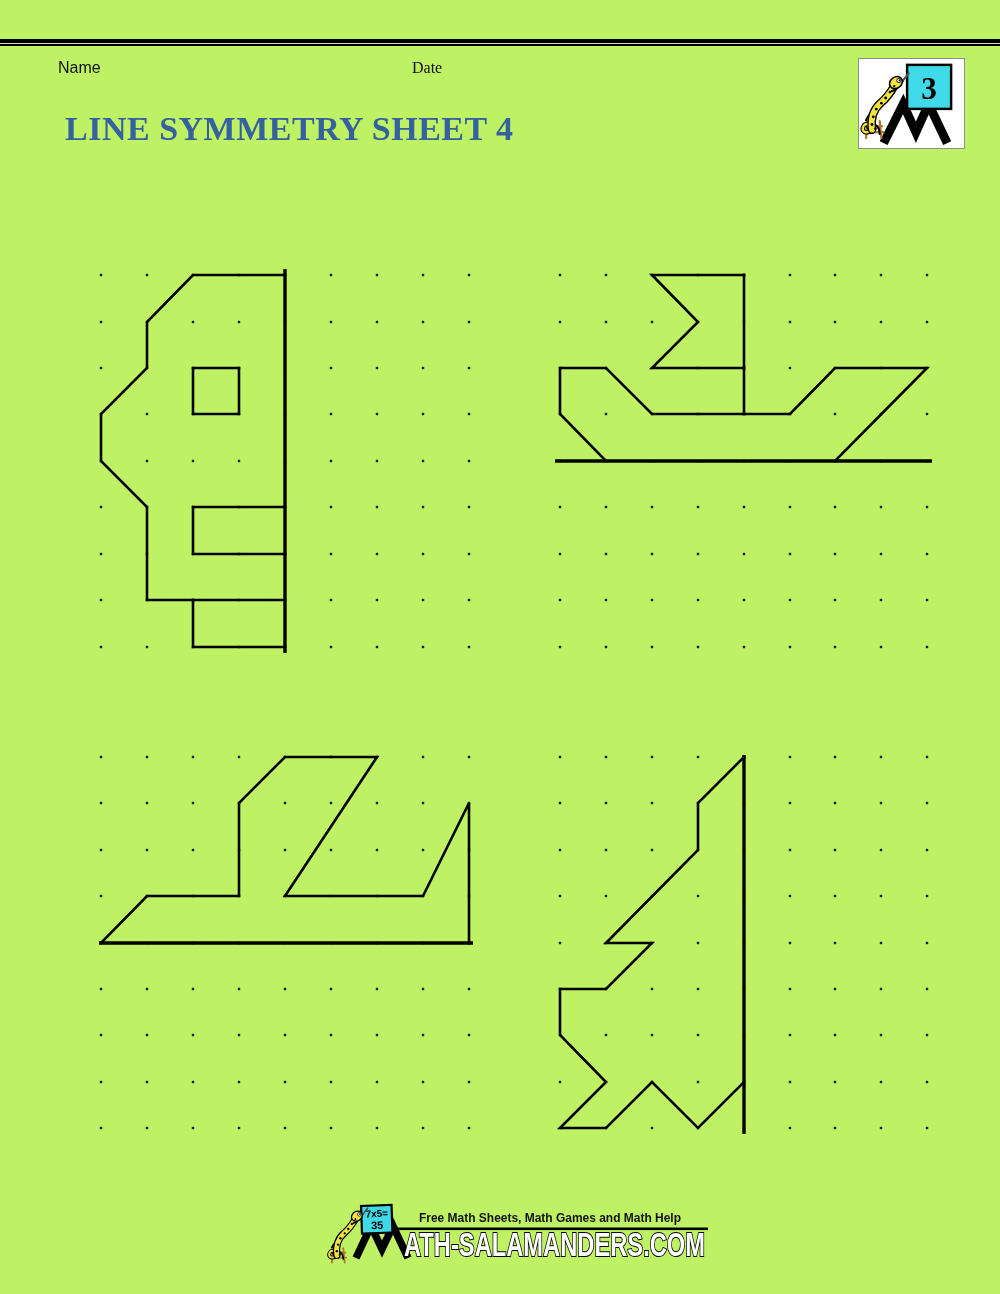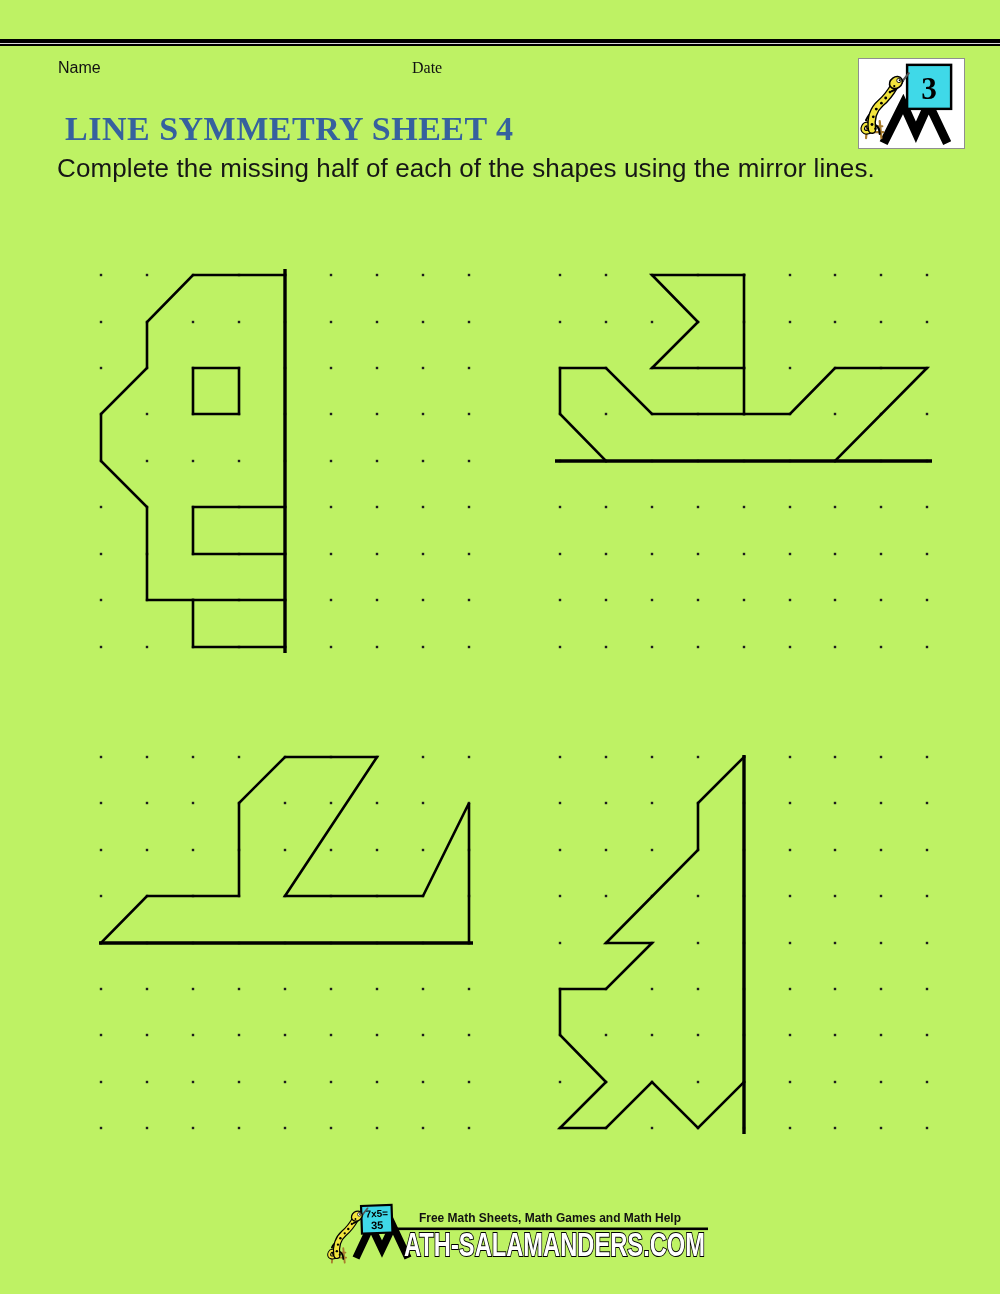--- a/index.html
+++ b/index.html
@@ -85,21 +85,20 @@
   <div class="logo-box">
     <svg viewBox="0 0 107 91">
       <path d="M25,86 L45,46 L58,75 L71,46 L90,86" fill="none" stroke="#000" stroke-width="9" stroke-linejoin="miter"></path>
       <rect x="49" y="6" width="45" height="45" fill="#3FD9E8" stroke="#000" stroke-width="2.5"></rect>
       <text x="71.5" y="41" text-anchor="middle" font-family="Liberation Serif, DejaVu Serif, serif" font-size="32" font-weight="bold" fill="#000">3</text>
       <use href="#salamander" x="0" y="8" width="56" height="76"></use>
     </svg>
   </div>
 
   <h1 class="title" style="color: rgb(54, 97, 158);">LINE SYMMETRY SHEET 4</h1>
-  <p class="instruction">Complete the missing half of each of the shapes using the mirror lines.</p>
 
   <svg id="worksheet-svg" width="1000" height="1294" viewBox="0 0 1000 1294">
       <g>
         <rect x="99.8" y="273.8" width="2.4" height="2.4" fill="#1c1c1c"></rect>
         <rect x="99.8" y="320.8" width="2.4" height="2.4" fill="#1c1c1c"></rect>
         <rect x="99.8" y="366.8" width="2.4" height="2.4" fill="#1c1c1c"></rect>
         <rect x="99.8" y="412.8" width="2.4" height="2.4" fill="#1c1c1c"></rect>
         <rect x="99.8" y="459.8" width="2.4" height="2.4" fill="#1c1c1c"></rect>
         <rect x="99.8" y="505.8" width="2.4" height="2.4" fill="#1c1c1c"></rect>
         <rect x="99.8" y="552.8" width="2.4" height="2.4" fill="#1c1c1c"></rect>

